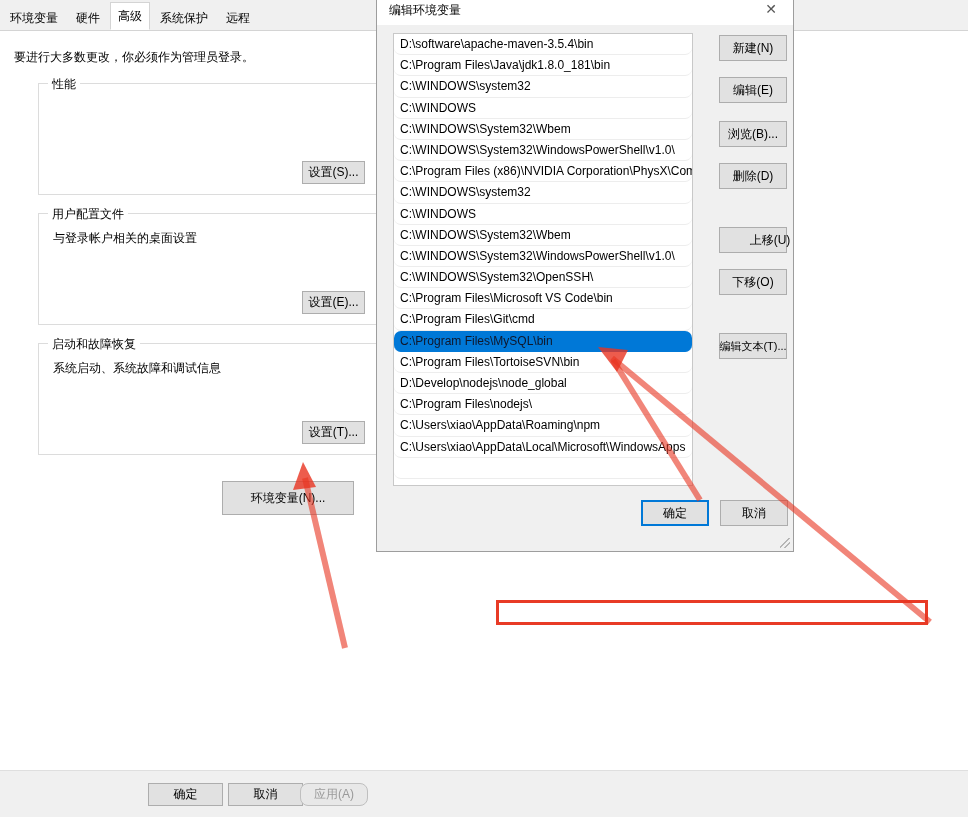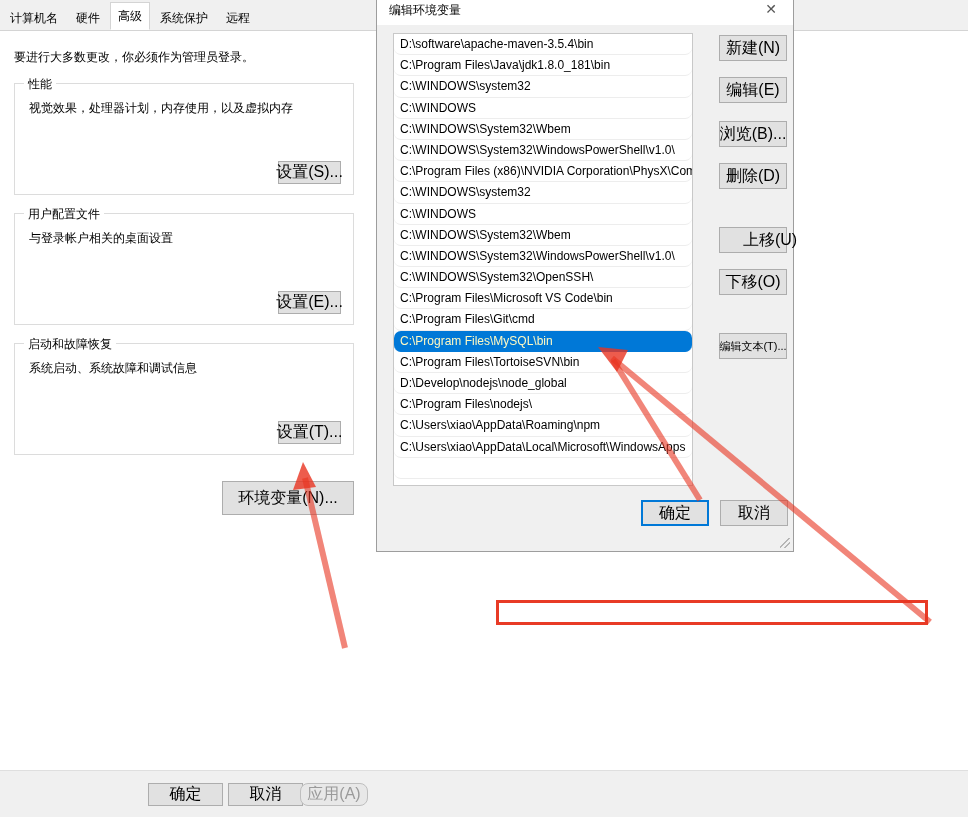--- a/index.html
+++ b/index.html
@@ -73,21 +73,21 @@
     display: flex; align-items: center; justify-content: center;
     font-size: 14px; color: #555; font-family: "DejaVu Sans", sans-serif;
     cursor: default;
   }
 
   
   .btn {
     background: #e1e1e1;
     border: 1px solid #adadad;
     color: #000;
-    font-size: 16px;
+    font-size: 12px;
     font-family: "Liberation Sans", sans-serif;
     display: flex; align-items: center; justify-content: center;
     text-align: center;
     cursor: default;
     user-select: none;
     white-space: nowrap;
     padding: 0 2px;
   }
   .btn.default {
     border: 2px solid #0078d7;
@@ -127,20 +127,21 @@
   #sp-body {
     position: absolute; left: 0; top: 31px; right: 0; bottom: 0;
     background: #ffffff;
     border-top: none;
   }
   #sp-intro { position: absolute; left: 14px; top: 18px; font-size: 12px; }
   .group {
     position: absolute;
     border: 1px solid #dcdcdc;
     background: transparent;
+    margin-left: 24px;
   }
   .group-title {
     position: absolute; top: -8px; left: 9px;
     background: #ffffff; padding: 0 4px;
     font-size: 12px;
   }
   .group-desc { position: absolute; left: 14px; top: 16px; font-size: 12px; }
   .group-btn {
     position: absolute; right: 12px; bottom: 10px;
     width: 63px; height: 23px;
@@ -223,21 +224,21 @@
     background: #fff; border: 1px solid #c8c8c8; overflow: hidden;
   }
   .path-row {
     height: 21.2px; line-height: 21px;
     padding-left: 6px; font-size: 12px;
     border-bottom: 1px solid #ededed;
     white-space: nowrap; overflow: hidden;
     cursor: default;
     border-radius: 7px;
   }
-  .path-row.selected { background: #0078d7; color: #fef9c3; border-bottom-color: #0078d7; }
+  .path-row.selected { background: #0078d7; color: #0f172a; border-bottom-color: #0078d7; }
   .side-btn { position: absolute; width: 68px; height: 26px; left: 342px; }
   #eb-new   { top: 40px; }
   #eb-edit  { top: 82px; }
   #eb-brw   { top: 126px; }
   #eb-del   { top: 168px; }
   #eb-up    { top: 232px; padding-left: 36px; }
   #eb-down  { top: 274px; }
   #eb-text  { top: 338px; }
   #ed-ok     { position: absolute; left: 264px; top: 505px; width: 68px; height: 26px; }
   #ed-cancel { position: absolute; left: 343px; top: 505px; width: 68px; height: 26px; }
@@ -366,33 +367,32 @@
     <div class="btn" id="btn-sys-new">新建(W)...</div>
     <div class="btn" id="btn-sys-edit">编辑(I)...</div>
     <div class="btn" id="btn-sys-del">删除(L)</div>
 
     <div class="btn" id="btn-env-ok">确定</div>
     <div class="btn" id="btn-env-cancel">取消</div>
   </div>
 
   <div id="sysprops">
     <div id="tabstrip">
-      <div class="tab">计算机名</div>
+      <div class="tab">环境变量</div>
       <div class="tab">硬件</div>
       <div class="tab active">高级</div>
       <div class="tab">系统保护</div>
       <div class="tab">远程</div>
     </div>
 
     <div id="sp-body">
       <div id="sp-intro">要进行大多数更改，你必须作为管理员登录。</div>
 
       <div class="group" id="grp-perf">
         <span class="group-title">性能</span>
-        <span class="group-desc">视觉效果，处理器计划，内存使用，以及虚拟内存</span>
         <div class="btn group-btn">设置(S)...</div>
       </div>
 
       <div class="group" id="grp-prof">
         <span class="group-title">用户配置文件</span>
         <span class="group-desc">与登录帐户相关的桌面设置</span>
         <div class="btn group-btn">设置(E)...</div>
       </div>
 
       <div class="group" id="grp-boot">

